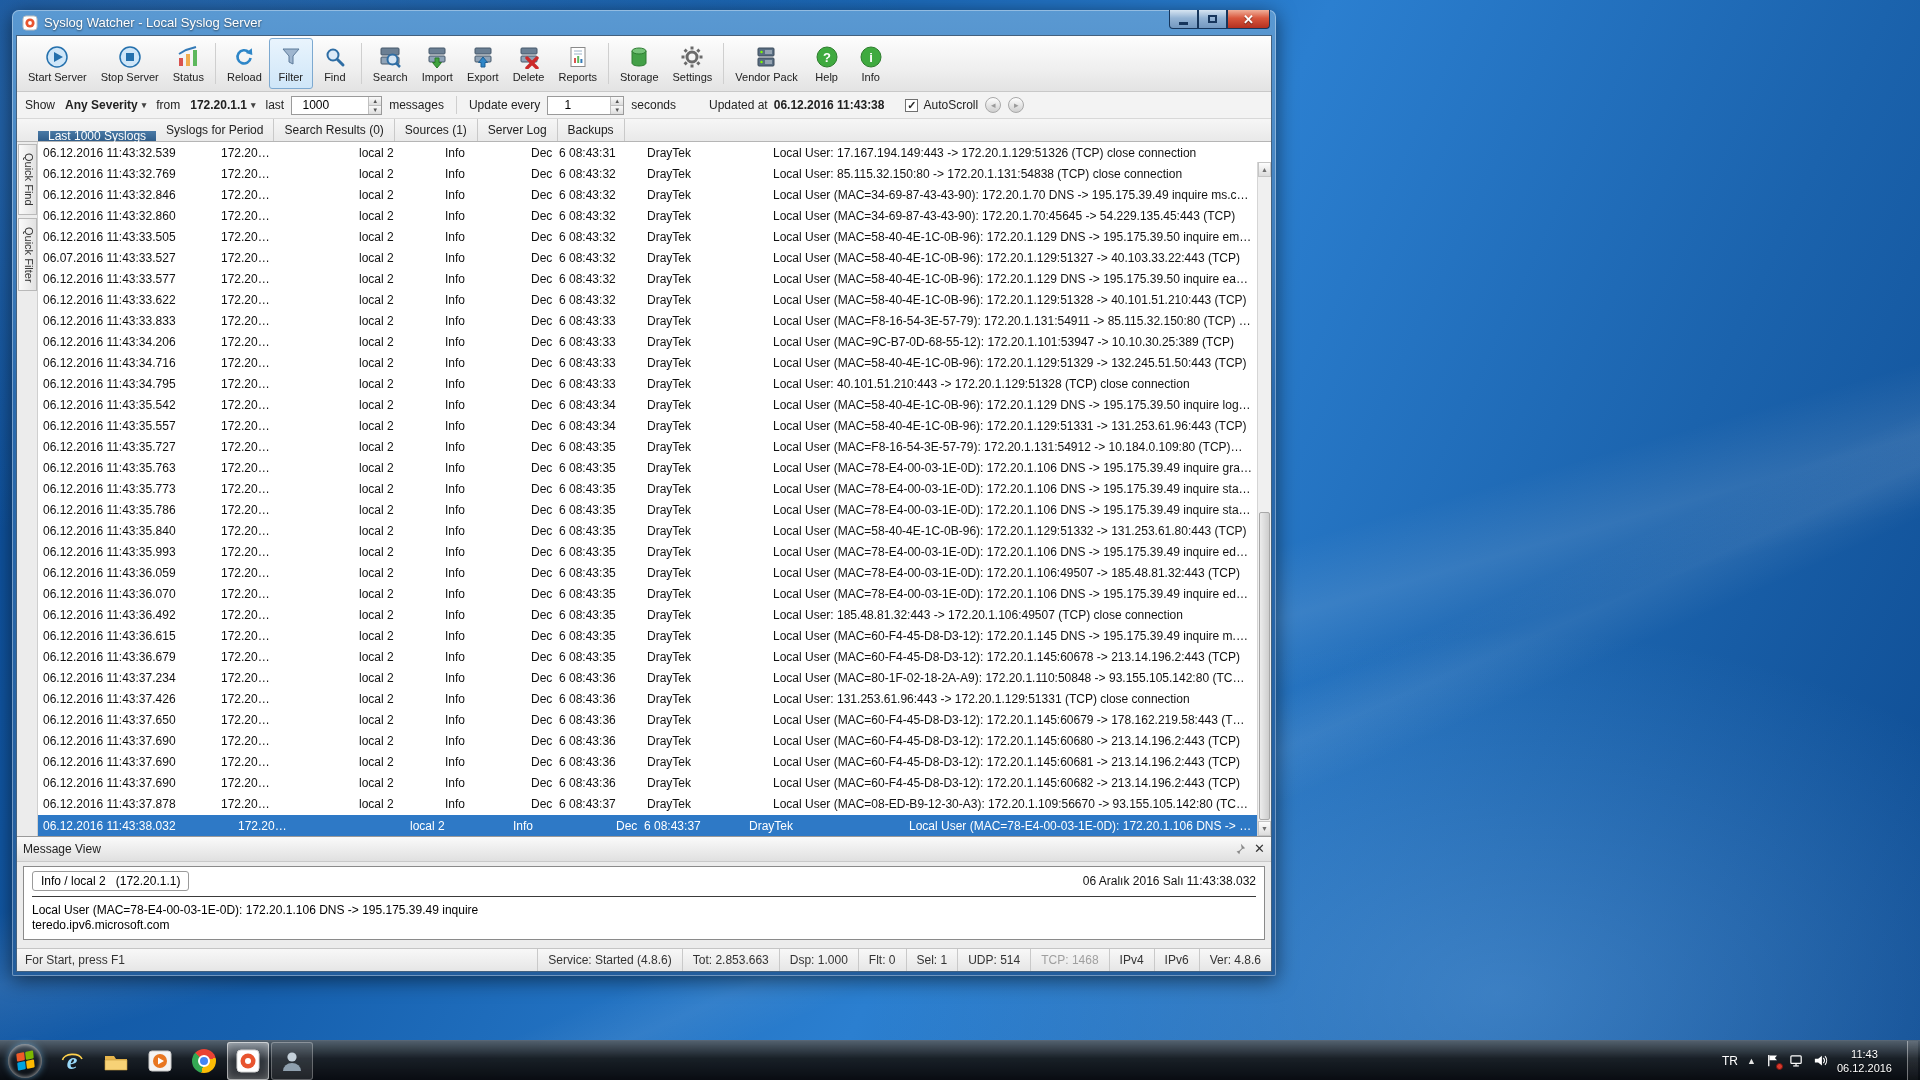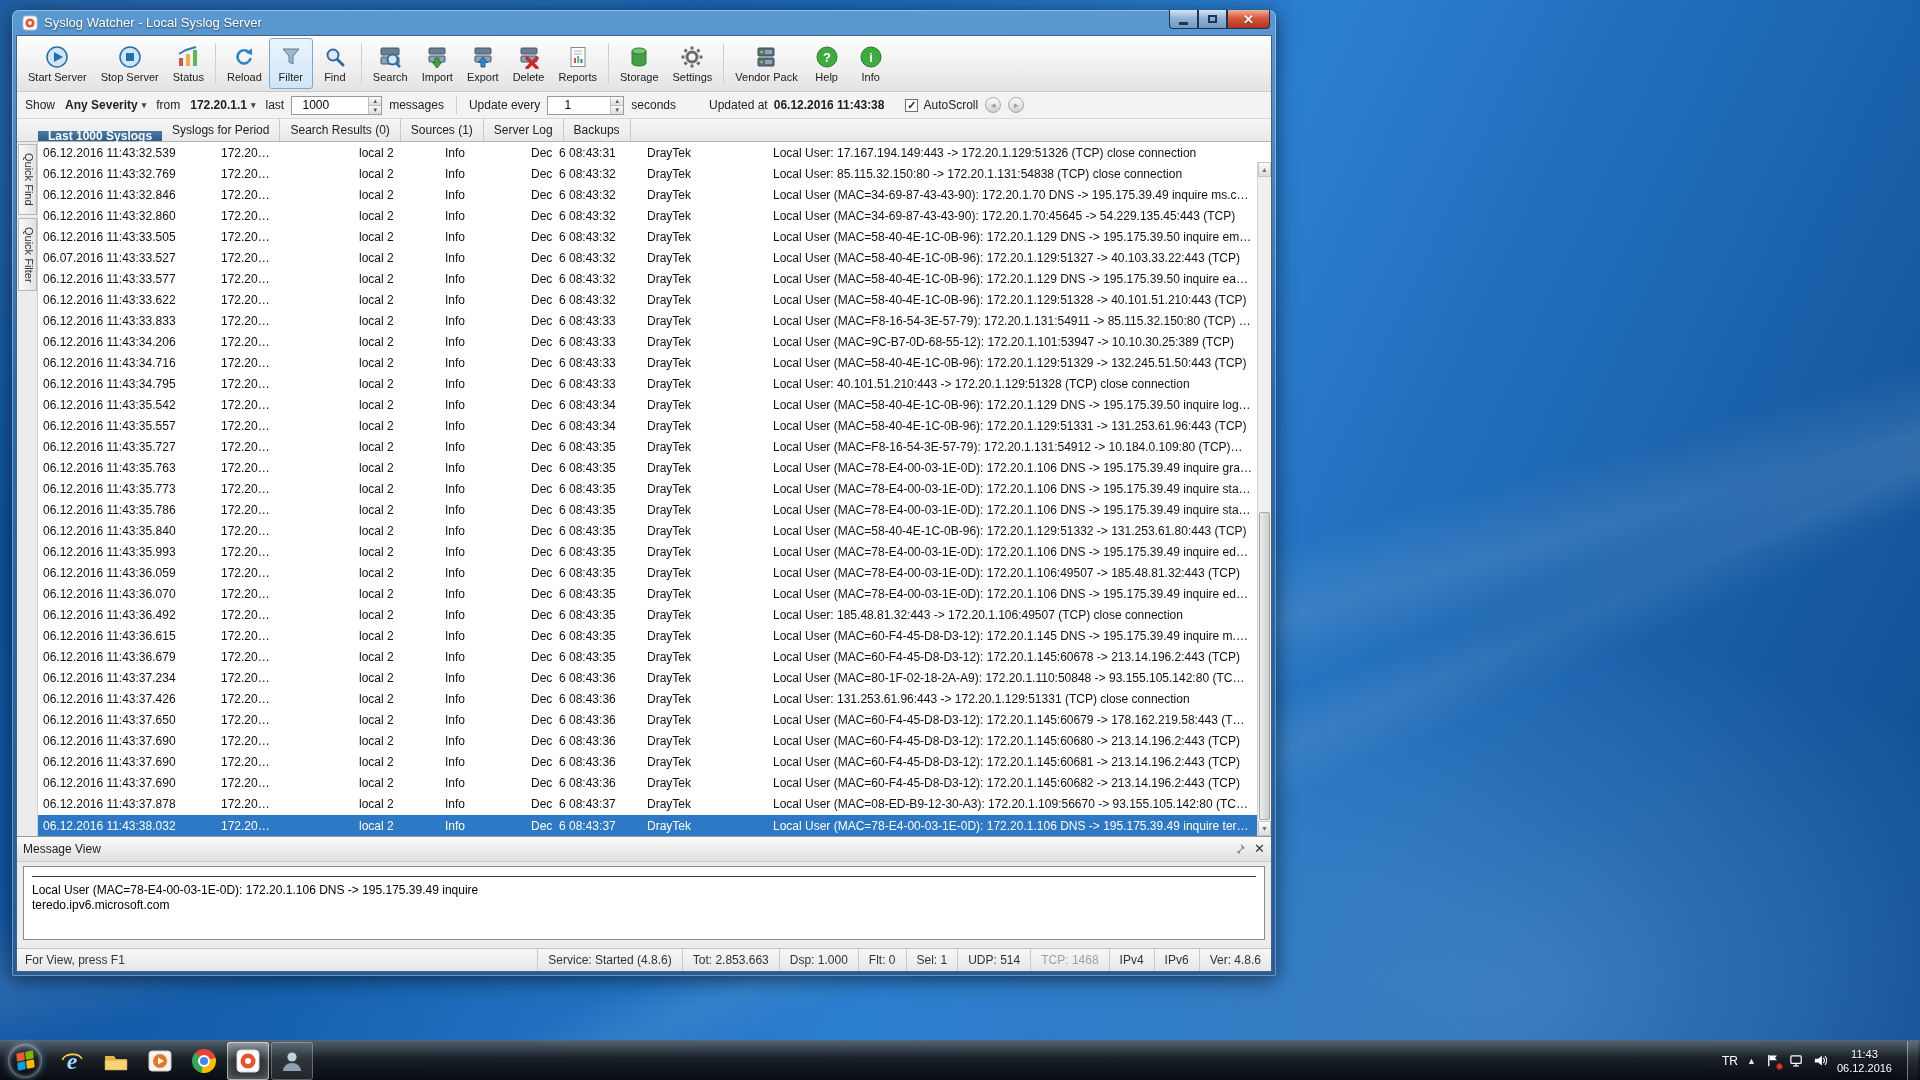--- a/index.html
+++ b/index.html
@@ -58,36 +58,36 @@
   .cbx{width:13px;height:13px;border:1px solid #707070;background:#fff;display:inline-flex;align-items:center;justify-content:center;}
   .cbx.checked::after{content:"✓";font-size:11px;font-weight:bold;color:#2b2b2b;}
   .roundbtn{width:16px;height:16px;border-radius:50%;background:linear-gradient(#fefefe,#cfcfcf);
     border:1px solid #a8a8a8;color:#9a9a9a;font-size:9px;display:flex;align-items:center;justify-content:center;}
   .updated{margin-left:26px;display:flex;gap:6px;align-items:center;}
 
   
   .tabsbar{height:23px;background:linear-gradient(#f6f6f6,#e9e9e9);border-bottom:1px solid #b5b5b5;
     display:flex;align-items:stretch;padding-left:21px;font-size:12px;}
   .tab{padding:4px 10px;border-right:1px solid #c9c9c9;color:#222;display:flex;align-items:center;white-space:nowrap;}
-  .tab.active{background:linear-gradient(#4a7aa6,var(--tab_active,#2f5d8a));color:#fff;font-weight:bold;border-right:none;margin-top:12px;}
+  .tab.active{background:linear-gradient(#4a7aa6,var(--tab_active,#2f5d8a));color:#fff;font-weight:normal;border-right:none;margin-top:12px;}
 
   
   .tableregion{flex:1;display:flex;min-height:0;background:#fff;}
   .sidetabs{width:21px;background:#ececec;border-right:1px solid #cfcfcf;display:flex;flex-direction:column;gap:3px;padding-top:2px;}
   .vtab{writing-mode:vertical-rl;font-size:11px;color:#333;background:linear-gradient(90deg,#fafafa,#e2e2e2);
     border:1px solid #b9b9b9;padding:8px 1px;margin-left:1px;white-space:nowrap;}
   .tablewrap{flex:1;position:relative;display:flex;flex-direction:column;min-width:0;}
   .grid{display:grid;grid-template-columns:178px 62px 76px 86px 86px 116px 62px 64px 1fr;}
   .thead{height:20px;background:linear-gradient(#ffffff,#e8e8e8);border-bottom:1px solid #cfcfcf;flex:none;}
   .th{font-size:12px;color:#333;padding:2px 5px;border-right:1px solid #d6d6d6;white-space:nowrap;overflow:hidden;display:flex;align-items:center;}
   .tbody{flex:1;display:flex;flex-direction:column;overflow:hidden;padding-right:14px;}
   .row{flex:1;align-items:center;font-size:12px;color:#111;min-height:0;}
   .row .td{padding:0 5px;white-space:nowrap;overflow:hidden;text-overflow:ellipsis;}
   .td.ts{white-space:pre;}
-  .row.selected{background:var(--selection,#2e79c6);color:#fff;}
+  .row.selected{background:var(--selection,#2e79c6);color:#fff;gap:17px;}
   .vscroll{position:absolute;top:20px;right:0;bottom:0;width:14px;background:#f0f0f0;border-left:1px solid #d5d5d5;
     display:flex;flex-direction:column;}
   .sarrow{height:15px;font-size:7px;color:#707070;display:flex;align-items:center;justify-content:center;
     background:linear-gradient(#fdfdfd,#dcdcdc);border:1px solid #c5c5c5;}
   .strack{flex:1;position:relative;}
   .sthumb{position:absolute;left:1px;right:1px;top:52%;bottom:1px;background:linear-gradient(90deg,#ececec,#cdcdcd);
     border:1px solid #a8a8a8;border-radius:2px;}
 
   
   .msgview{height:112px;flex:none;border-top:1px solid #9a9a9a;background:#ececec;display:flex;flex-direction:column;}
@@ -785,30 +785,37 @@
           <span class="mv-icons">
             <span>
               <svg viewBox="0 0 14 14">
                   <path d="M8 1 l5 5 -3.2 1 -2.6 2.6 -1 3.4 -3.2-3.2 3.4-1 2.6-2.6 z" fill="#8a8a8a"></path>
                 </svg>
             </span>
             <span class="mv-x">✕</span>
           </span>
         </div>
         <div class="mv-body">
+          <div class="mv-head">
+            <span class="mv-badge">
+              <span>Info / local 2</span>
+              <span>(172.20.1.1)</span>
+            </span>
+            <span class="mv-date">06 Aralık 2016 Salı 11:43:38.032</span>
+          </div>
           <div class="mv-sep"></div>
           <div class="mv-text">
             <div>Local User (MAC=78-E4-00-03-1E-0D): 172.20.1.106 DNS -&gt; 195.175.39.49 inquire</div>
             <div>teredo.ipv6.microsoft.com</div>
           </div>
         </div>
       </div>
 
       <div class="statusbar">
-        <span>For View, press F1</span>
+        <span>For Start, press F1</span>
         <span class="sb-segs">
             <span class="seg">Service: Started (4.8.6)</span>
             <span class="seg">Tot: 2.853.663</span>
             <span class="seg">Dsp: 1.000</span>
             <span class="seg">Flt: 0</span>
             <span class="seg">Sel: 1</span>
             <span class="seg">UDP: 514</span>
             <span class="seg muted">TCP: 1468</span>
             <span class="seg">IPv4</span>
             <span class="seg">IPv6</span>

